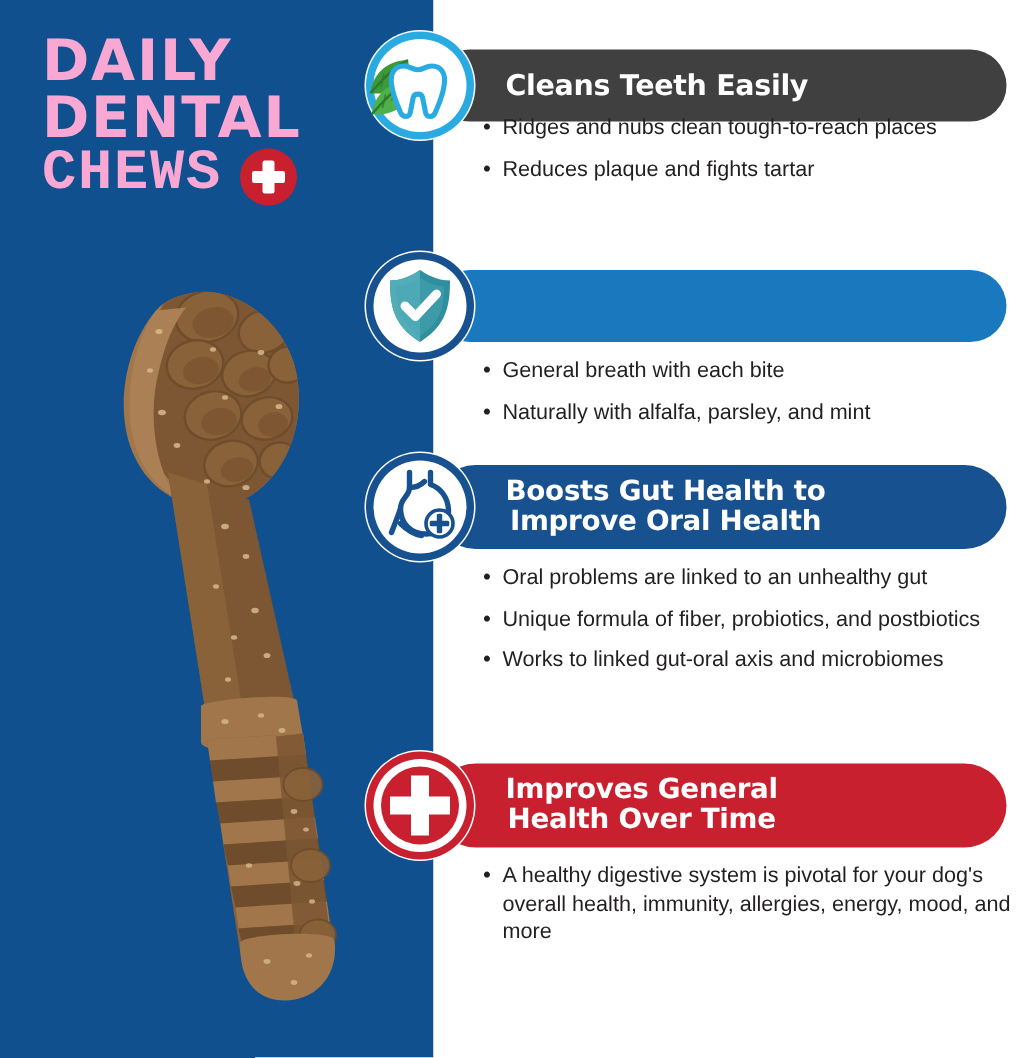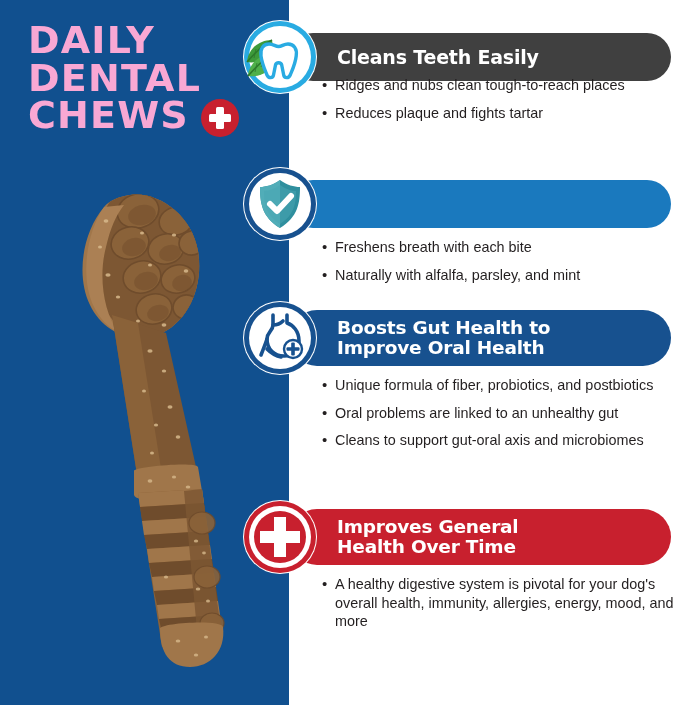--- a/index.html
+++ b/index.html
@@ -24,21 +24,21 @@
     position:absolute;left:28px;top:22px;width:240px;
     color:#f9a8d4;
     font-family:"DejaVu Sans", sans-serif;
     font-weight:bold;
     font-size:38px;
     line-height:0.99;
     letter-spacing:1.2px;
     text-transform:uppercase;
   }
   .brand-line{display:block;white-space:nowrap;}
-  .brand-line.l3{display:flex;align-items:center;gap:12px;}
+  .brand-line.l3{display:flex;align-items:center;gap:12px;font-family:Liberation Mono, monospace;}
   .brand-cross-badge{
     display:inline-block;position:relative;
     width:38px;height:38px;border-radius:50%;
     background:#C8202E;flex:0 0 auto;top:2px;
   }
   .brand-cross-badge::before,
   .brand-cross-badge::after{
     content:"";position:absolute;background:#ffffff;border-radius:1.5px;
   }
   .brand-cross-badge::before{left:15px;top:8px;width:8px;height:22px;}
@@ -64,21 +64,21 @@
     font-family:"DejaVu Sans", sans-serif;
     font-weight:bold;
     font-size:19px;
     line-height:1.06;
     padding-left:48px;
     padding-right:14px;
     letter-spacing:-0.2px;
     white-space:pre-line;
   }
   .pill.two-line{height:56px;border-radius:28px;}
-  .pill.two-line .pill-title{font-size:18.5px;line-height:1.1;}
+  .pill.two-line .pill-title{font-size:18.5px;line-height:1.1;text-align:center;}
 
   
   .icon-badge{
     position:absolute;left:-46px;top:50%;transform:translateY(-50%);
     width:74px;height:74px;border-radius:50%;
     background:#ffffff;
     display:flex;align-items:center;justify-content:center;
     box-sizing:border-box;
     z-index:3;
   }
@@ -287,21 +287,21 @@
             <path d="M37 13 C30 18 23 20 17 20 C17 36 19 50 37 61
                      C55 50 57 36 57 20 C51 20 44 18 37 13 Z" fill="#2f8f9e"></path>
             <path d="M37 13 C30 18 23 20 17 20 C17 36 19 50 37 61 Z" fill="#51adb8"></path>
             <path d="M37 18 C31 22 26 24 21 24 C21 37 23 48 37 57
                      C51 48 53 37 53 24 C48 24 43 22 37 18 Z" fill="#49a5b2" opacity="0.55"></path>
             <path d="M27 37 L34 44 L48 29" stroke="#ffffff" stroke-width="6" fill="none" stroke-linecap="round" stroke-linejoin="round"></path>
           </svg>
         </div>
       </div>
       <div class="bullets" style="top:58px;">
-        <div class="bullet-row">Freshens breath with each bite</div>
+        <div class="bullet-row">General breath with each bite</div>
         <div class="bullet-row">Naturally with alfalfa, parsley, and mint</div>
       </div>
     </div>
 
     <div class="benefit" style="top:310px;">
       <div class="pill two-line" style="background:#17518f;width:382px;top:0;">
         <div class="icon-badge">
           <svg width="74" height="74" viewBox="0 0 74 74">
             <circle cx="37" cy="37" r="36" fill="#17518f"></circle>
             <circle cx="37" cy="37" r="31" fill="#ffffff"></circle>
@@ -317,23 +317,23 @@
               <rect x="48.2" y="41.5" width="3.6" height="13" rx="1"></rect>
               <rect x="43.5" y="46.2" width="13" height="3.6" rx="1"></rect>
             </g>
             <circle cx="50" cy="48" r="9" fill="none" stroke="#17518f" stroke-width="2.4"></circle>
           </svg>
         </div>
         <div class="pill-title">Boosts Gut Health to
 Improve Oral Health</div>
       </div>
       <div class="bullets" style="top:66px;">
+        <div class="bullet-row">Oral problems are linked to an unhealthy gut</div>
         <div class="bullet-row">Unique formula of fiber, probiotics, and postbiotics</div>
-        <div class="bullet-row">Oral problems are linked to an unhealthy gut</div>
-        <div class="bullet-row">Cleans to support gut-oral axis and microbiomes</div>
+        <div class="bullet-row">Works to linked gut-oral axis and microbiomes</div>
       </div>
     </div>
 
     <div class="benefit" style="top:509px;">
       <div class="pill two-line" style="background:#c8202e;width:382px;top:0;">
         <div class="icon-badge">
           <svg width="74" height="74" viewBox="0 0 74 74">
             <circle cx="37" cy="37" r="36" fill="#c8202e"></circle>
             <circle cx="37" cy="37" r="31" fill="#ffffff"></circle>
             <circle cx="37" cy="37" r="26" fill="#c8202e"></circle>

